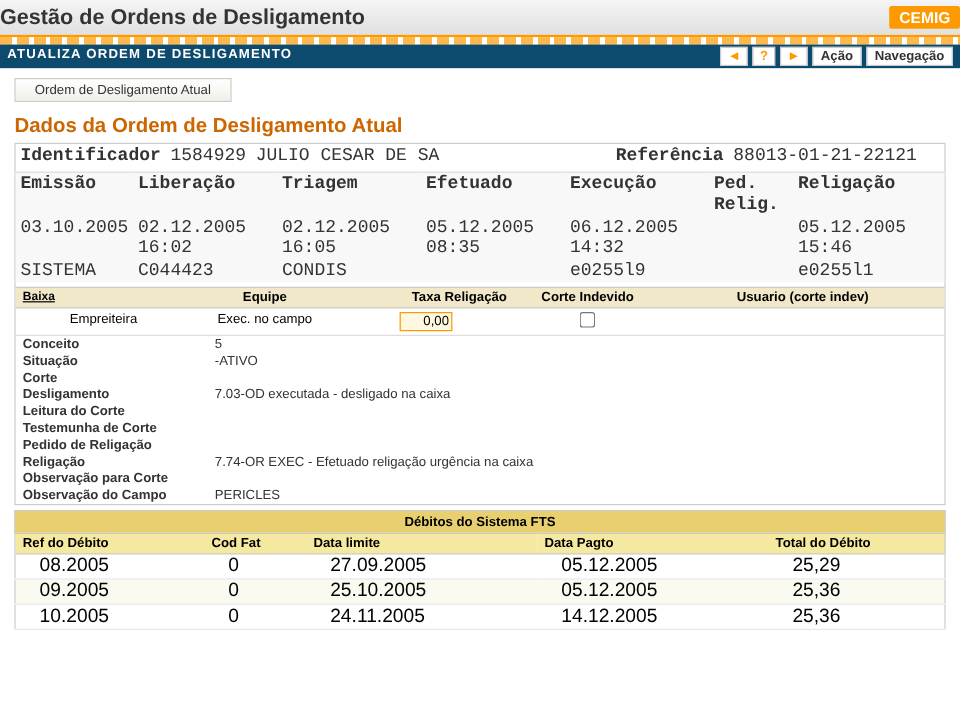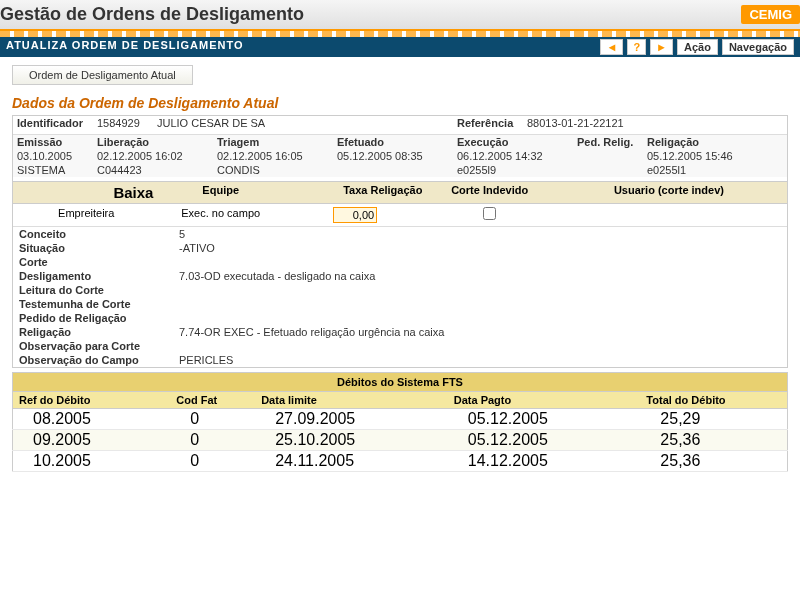--- a/index.html
+++ b/index.html
@@ -85,34 +85,34 @@
       font-size: 11px;
       cursor: pointer;
       color: #333;
     }
 
     
     .section-title {
       font-weight: bold;
       color: #c60;
       margin-bottom: 4px;
-      font-size: 14px;
-      font-style: italic;
+      font-size: 17px;
     }
 
     
     .info-table {
       width: 100%;
       border-collapse: collapse;
       margin-bottom: 4px;
     }
     .info-table td {
       padding: 1px 4px;
-      font-size: 11px;
+      font-size: 15px;
       vertical-align: top;
+      font-family: Liberation Mono, monospace;
     }
     .lbl { font-weight: bold; color: #333; }
     .val { color: #333; }
 
     
     .tax-input {
       border: 1px solid #f90;
       background: #fff8e0;
       width: 44px;
       text-align: right;
@@ -243,21 +243,21 @@
         <td class="val">CONDIS</td>
         <td class="val"></td>
         <td class="val">e0255l9</td>
         <td class="val"></td>
         <td class="val">e0255l1</td>
       </tr>
     </tbody>
       </table>
 
     <div style="border-top:1px solid #ccc; border-bottom:1px solid #ccc; background:#f0e8c8; display:flex; padding:2px 6px;">
-      <div style="flex:1.2; font-weight:bold; font-size:15px; text-align:right;">Baixa</div>
+      <div style="flex:1.2; font-weight:bold; font-size:10px; text-align:left;text-decoration:underline;">Baixa</div>
       <div style="flex:1.2; font-weight:bold; font-size:11px; text-align:center;">Equipe</div>
       <div style="flex:1.2; font-weight:bold; font-size:11px; text-align:right;">Taxa Religação</div>
       <div style="flex:1.2; font-weight:bold; font-size:11px; text-align:center;">Corte Indevido</div>
       <div style="flex:2; font-weight:bold; font-size:11px; text-align:center;">Usuario (corte indev)</div>
     </div>
 
     <div style="display:flex; padding:3px 6px; border-bottom:1px solid #ddd;">
       <div style="flex:1.2; font-size:11px; text-align:center;">Empreiteira</div>
       <div style="flex:1.2; font-size:11px; text-align:center;">Exec. no campo</div>
       <div style="flex:1.2; font-size:11px; text-align:center;">

